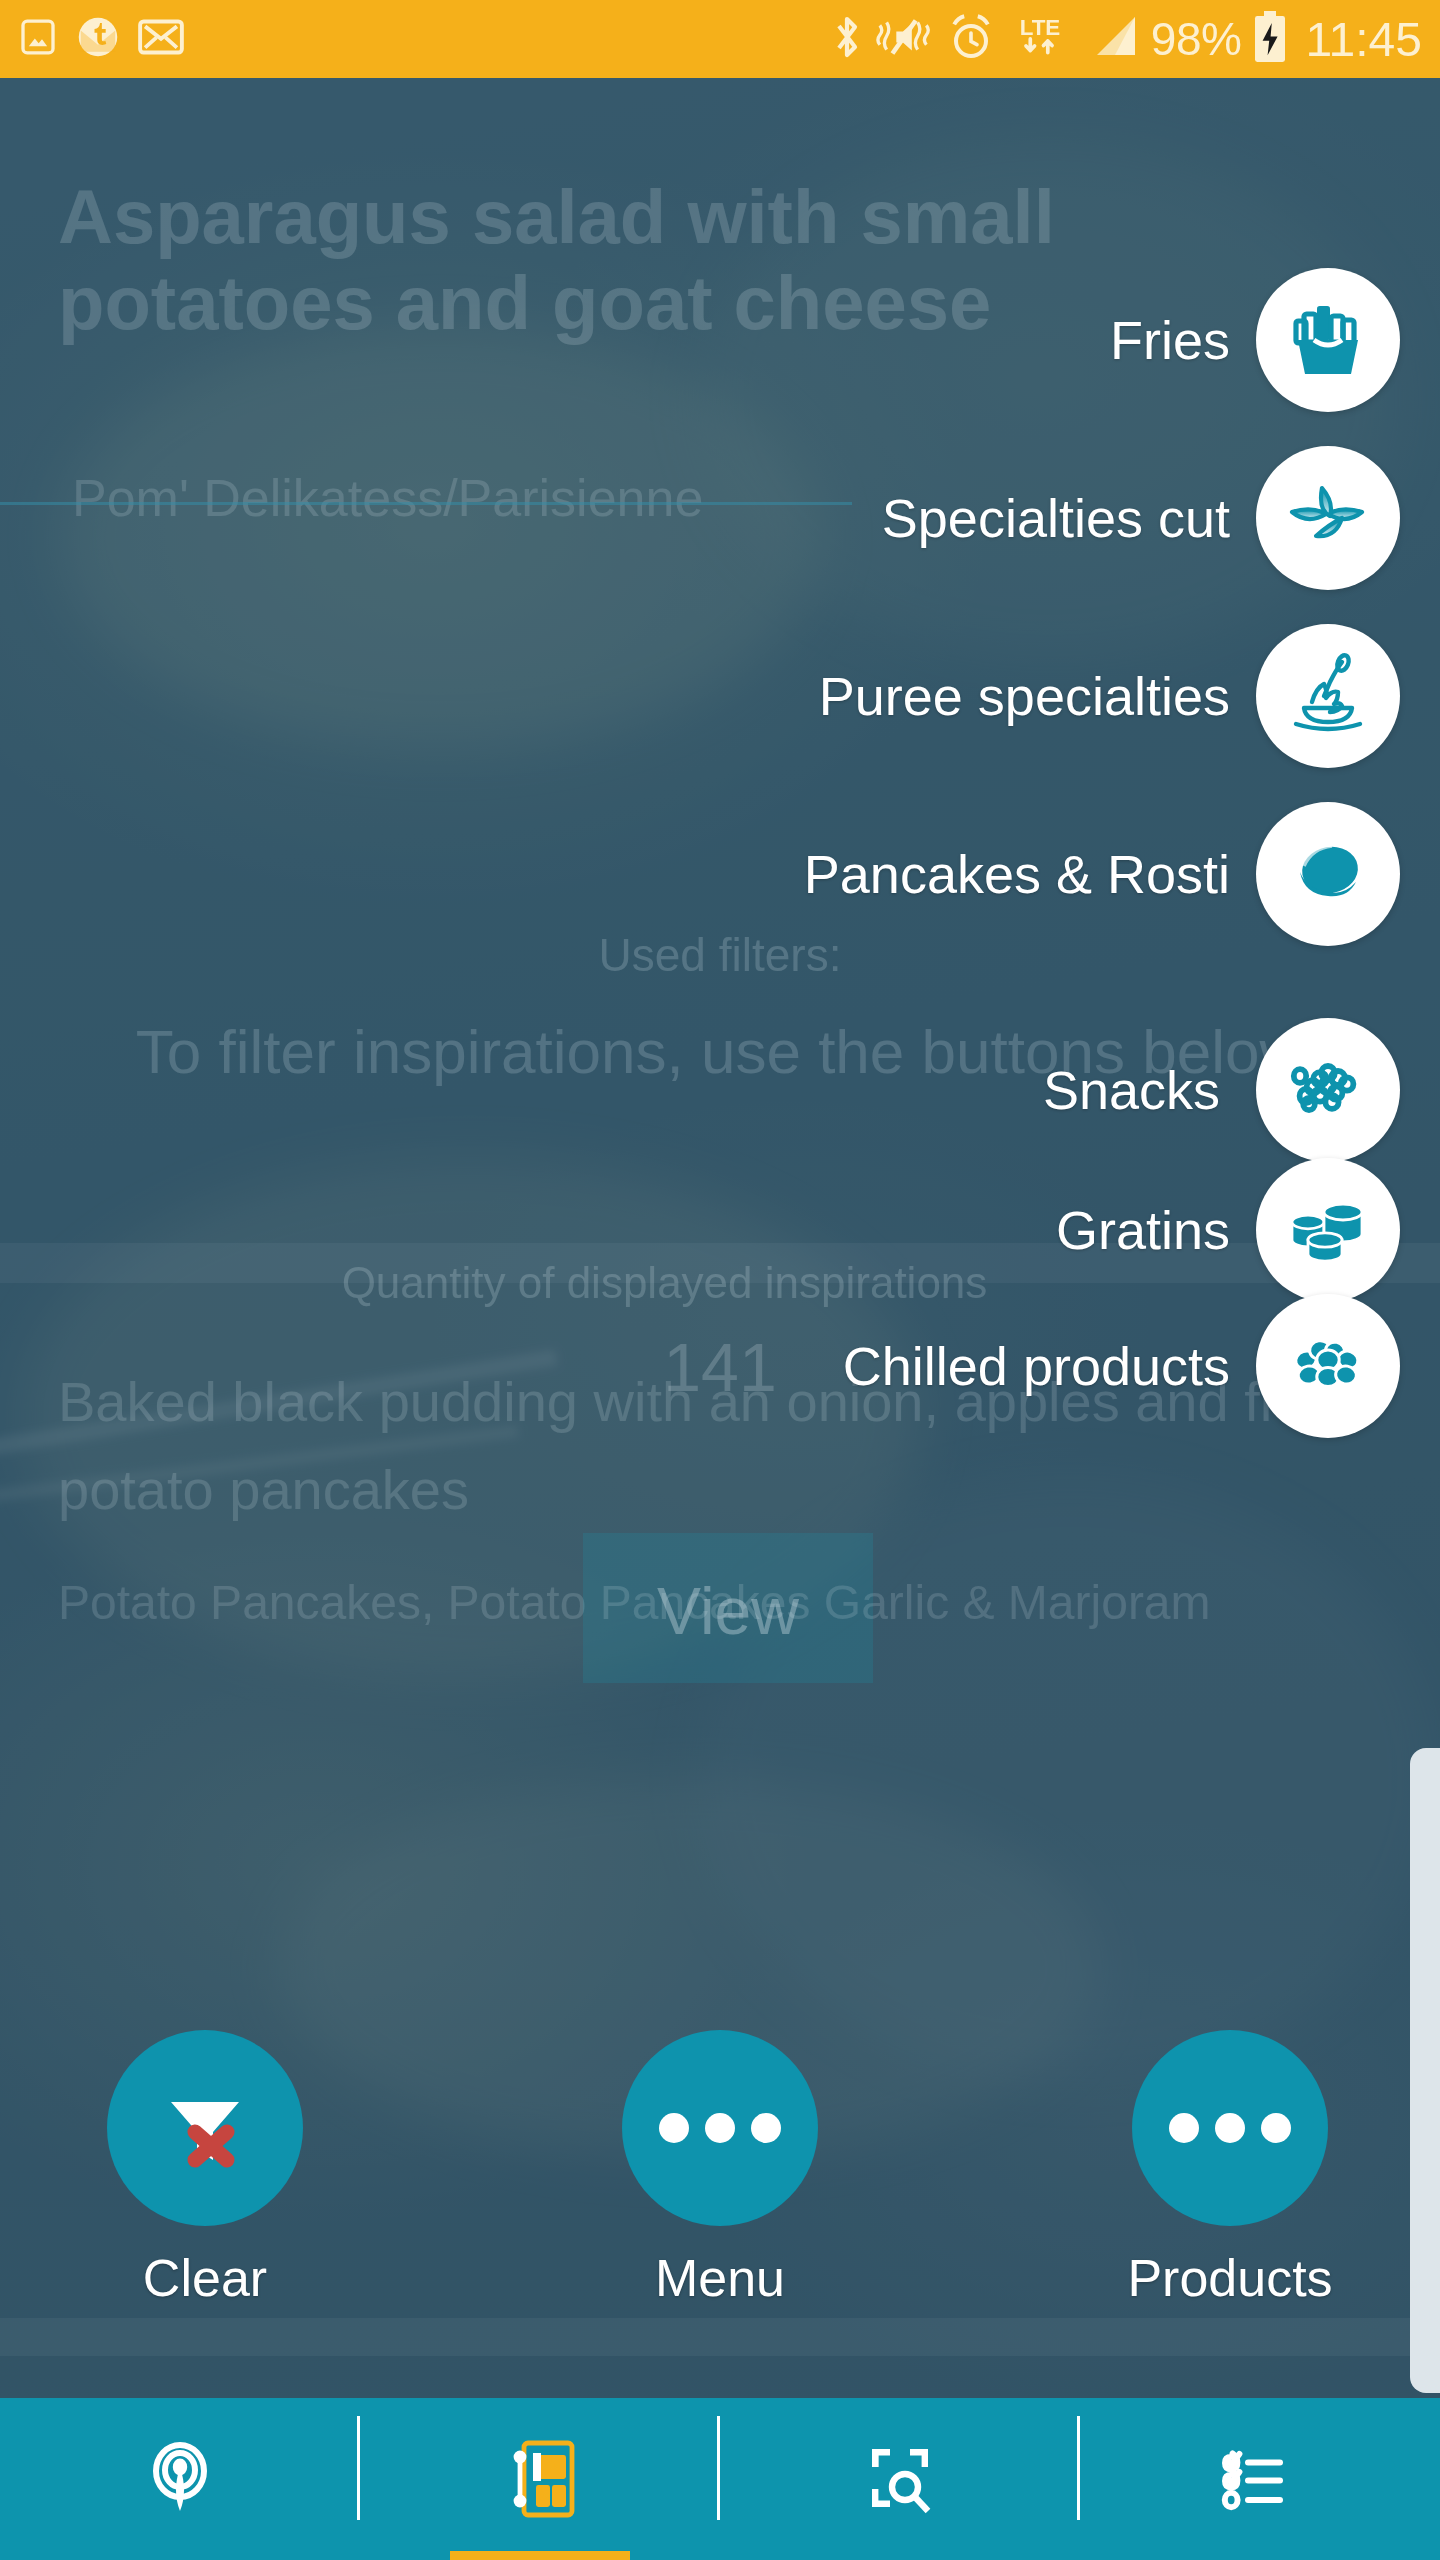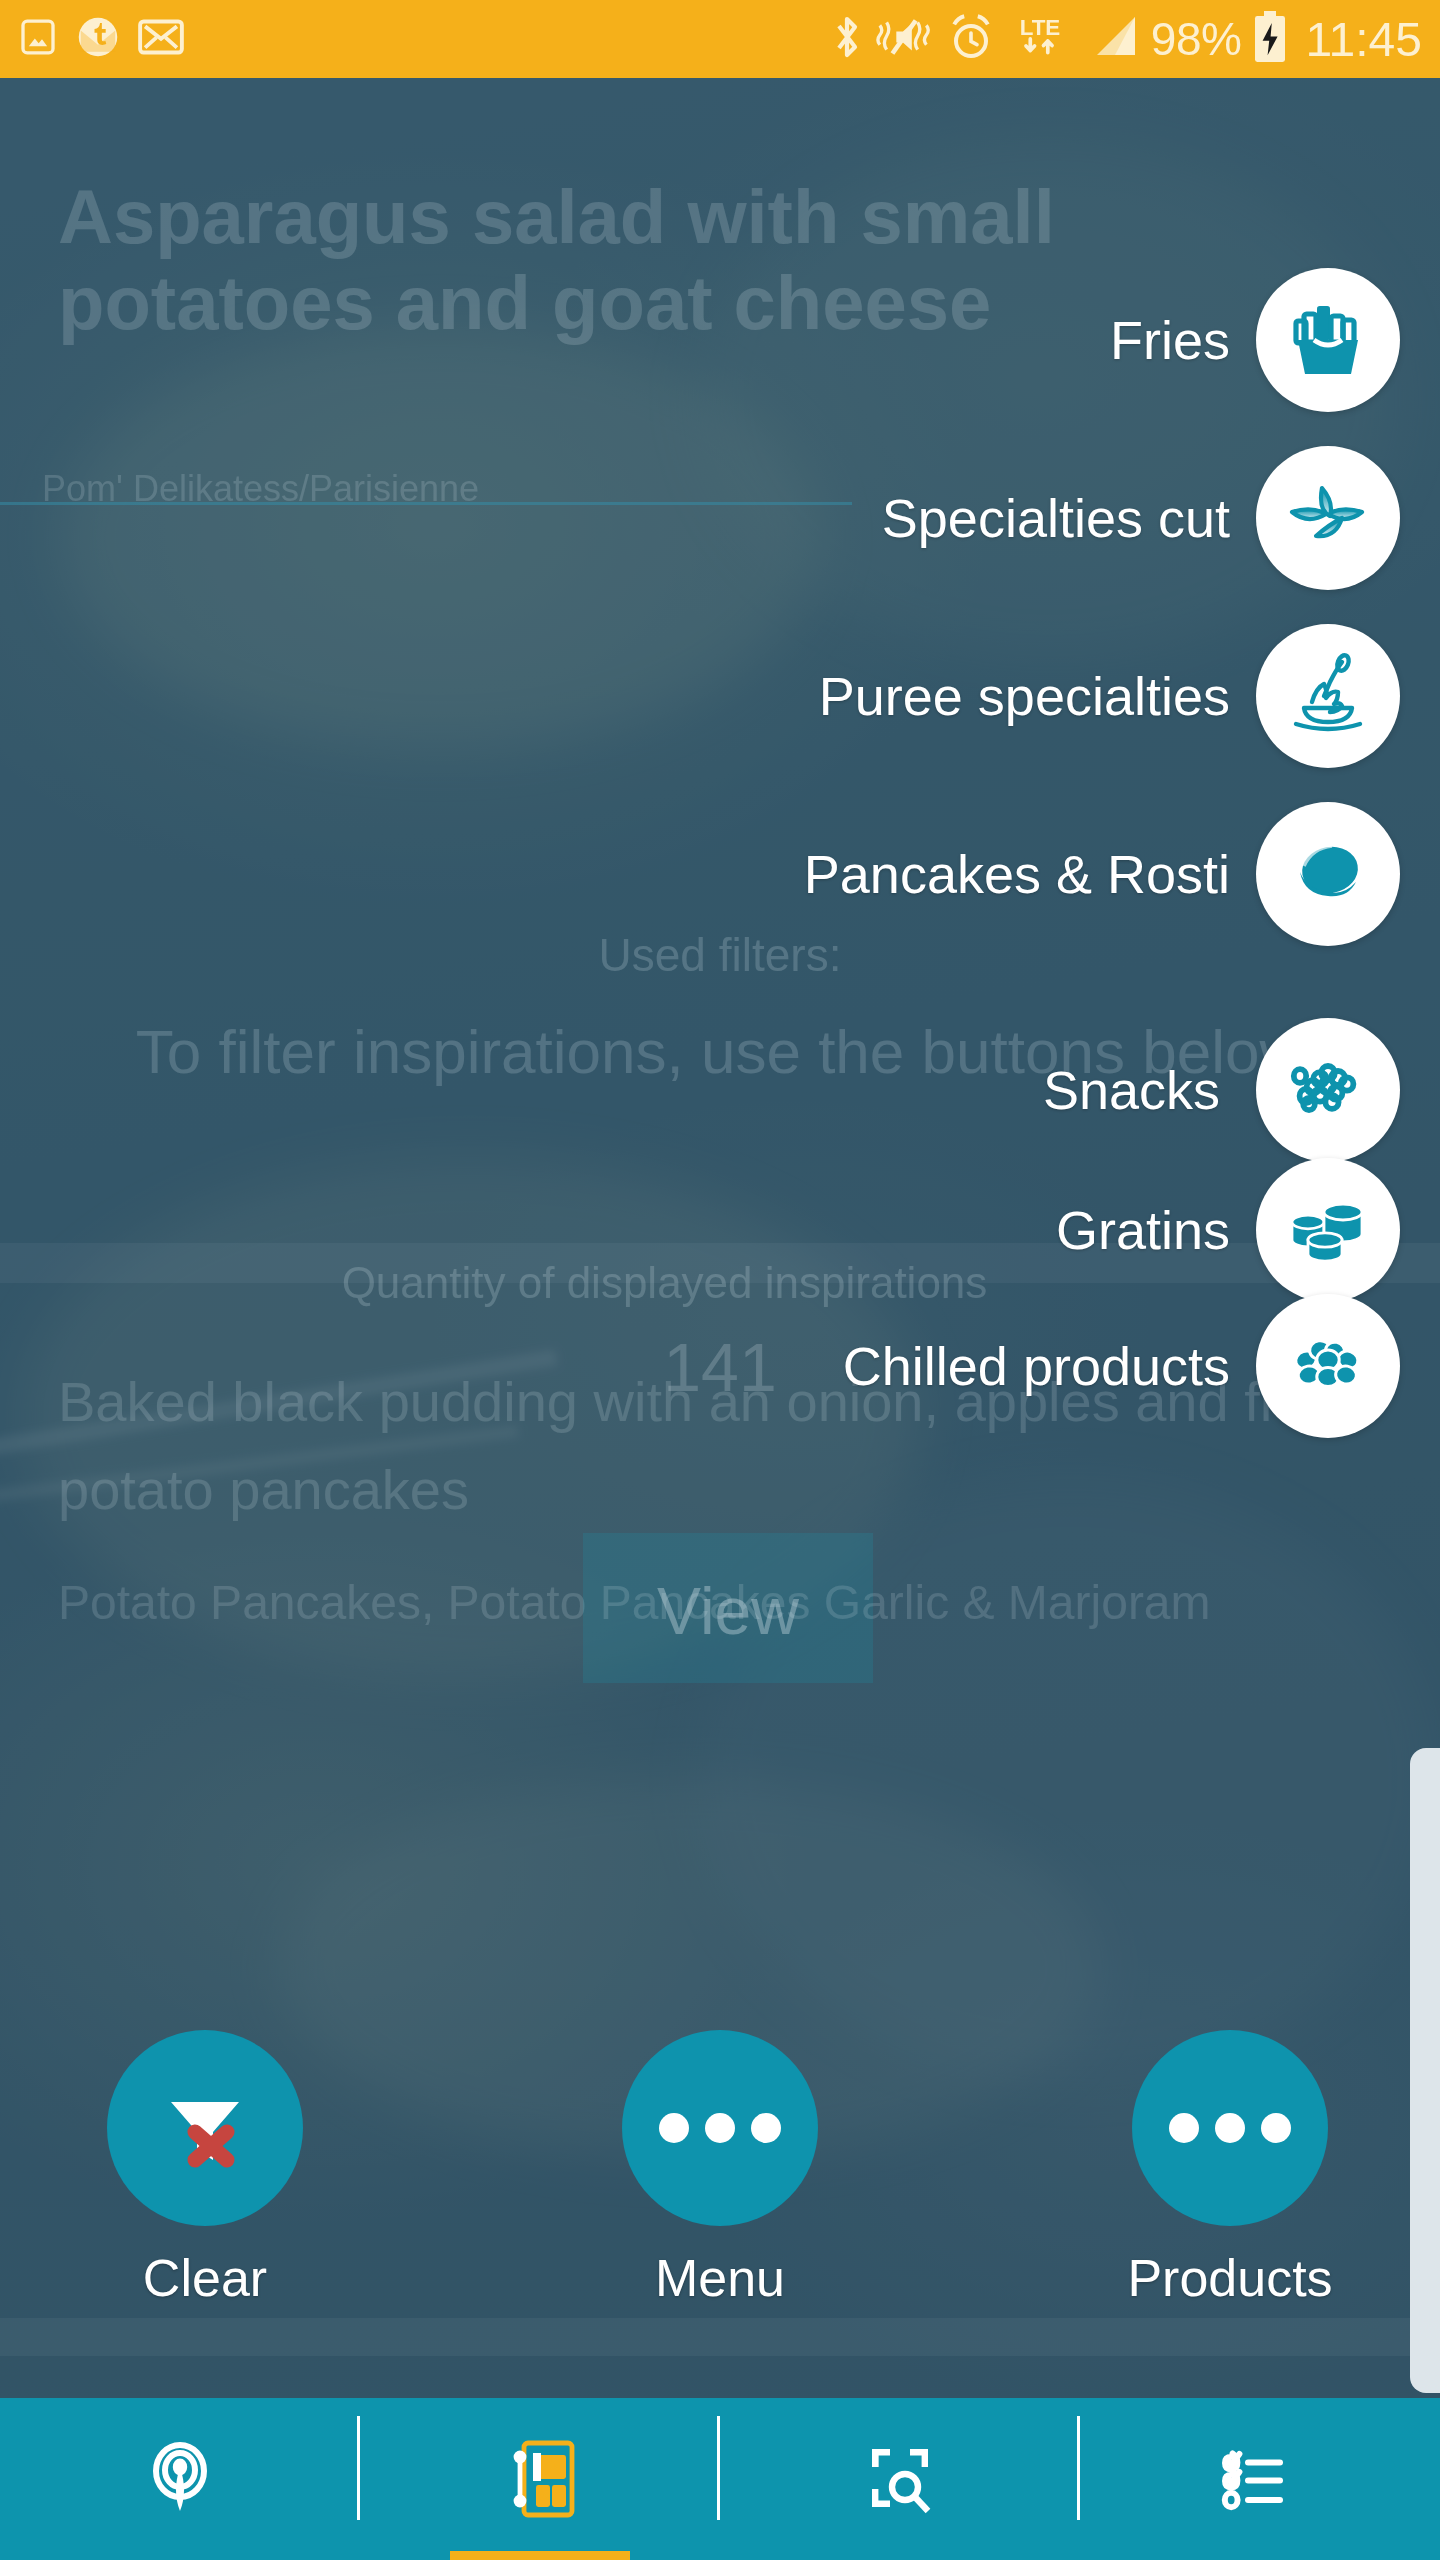--- a/index.html
+++ b/index.html
@@ -68,22 +68,22 @@
   #ghost {
     position:absolute; left:0; top:78px; width:1440px; height:2482px;
     z-index:3; pointer-events:none;
   }
   .g-title {
     position:absolute; left:58px; top:96px; width:1060px;
     font-size:76px; line-height:86px; font-weight:700;
     color:rgba(225,238,243,.18);
   }
   .g-sub {
-    position:absolute; left:42px; top:390px;
-    font-size:36px; color:rgba(225,238,243,.17);
+    position:absolute; left:72px; top:390px;
+    font-size:52px; color:rgba(225,238,243,.17);
   }
   .g-divider {
     position:absolute; left:0; top:424px; width:852px; height:3px;
     background:rgba(52,140,165,.55);
   }
   .g-usedfilters {
     position:absolute; left:0; top:850px; width:1440px; text-align:center;
     font-size:46px; color:rgba(225,238,243,.20);
   }
   .g-filterhint {

